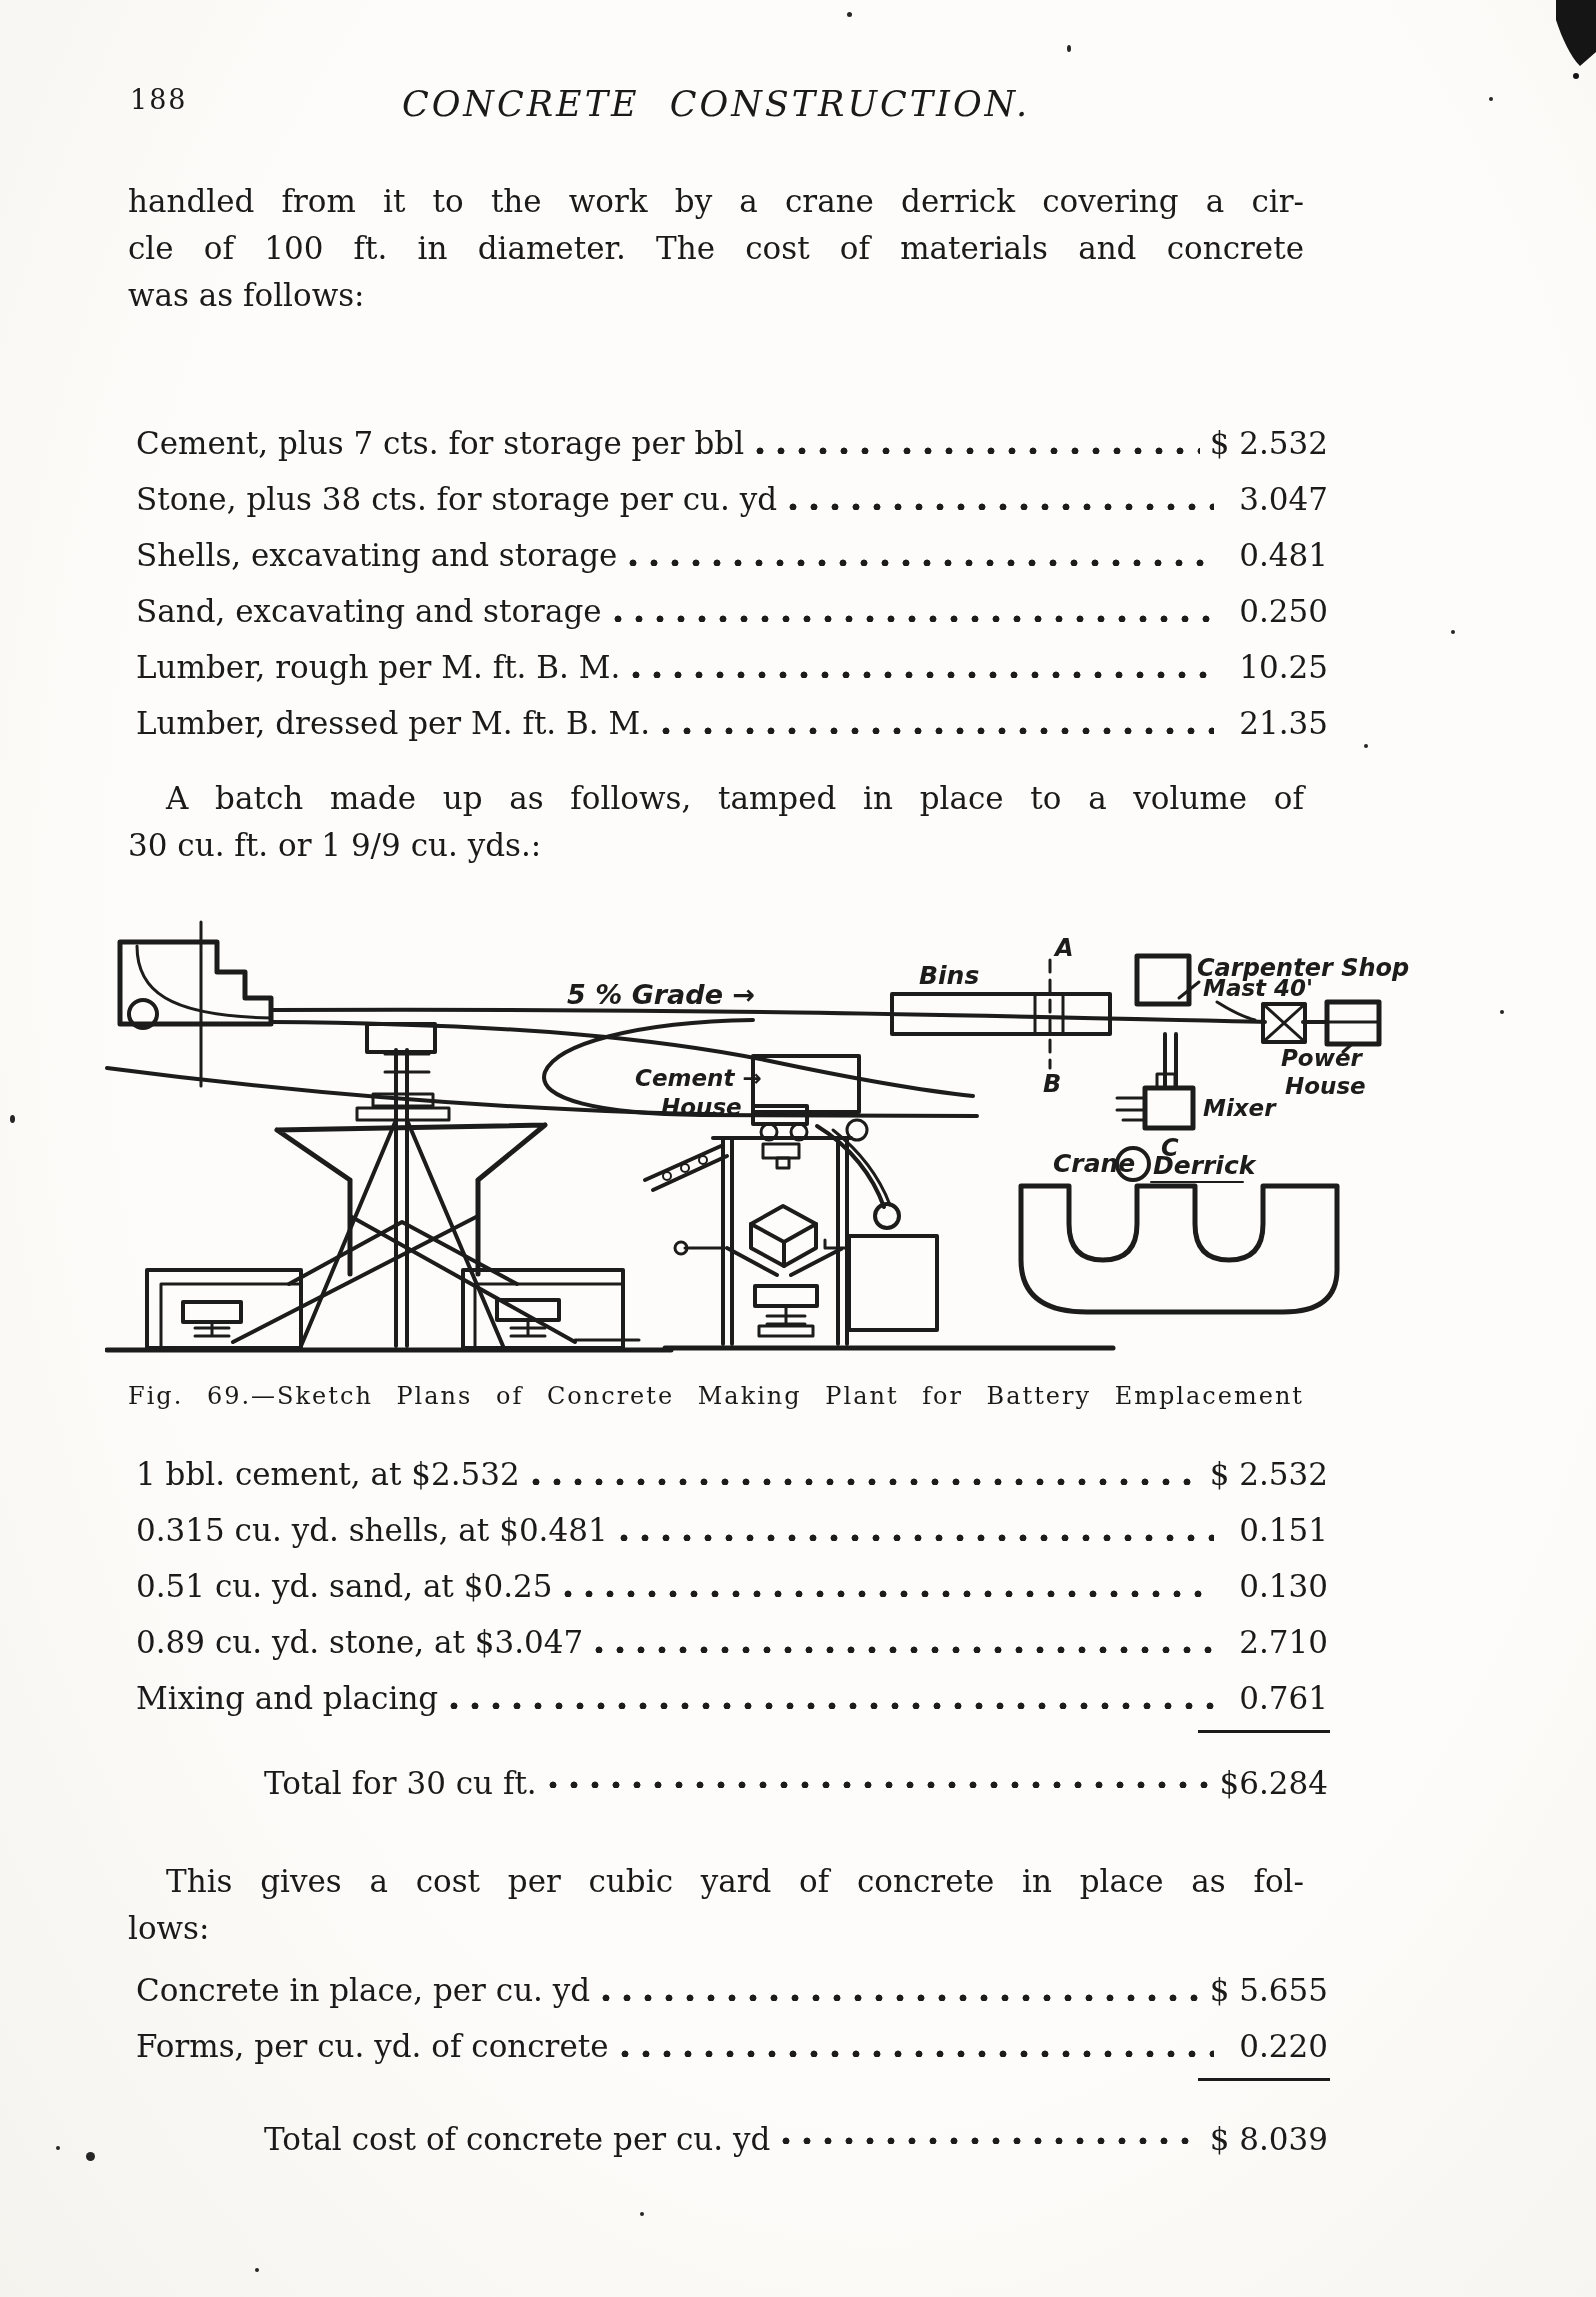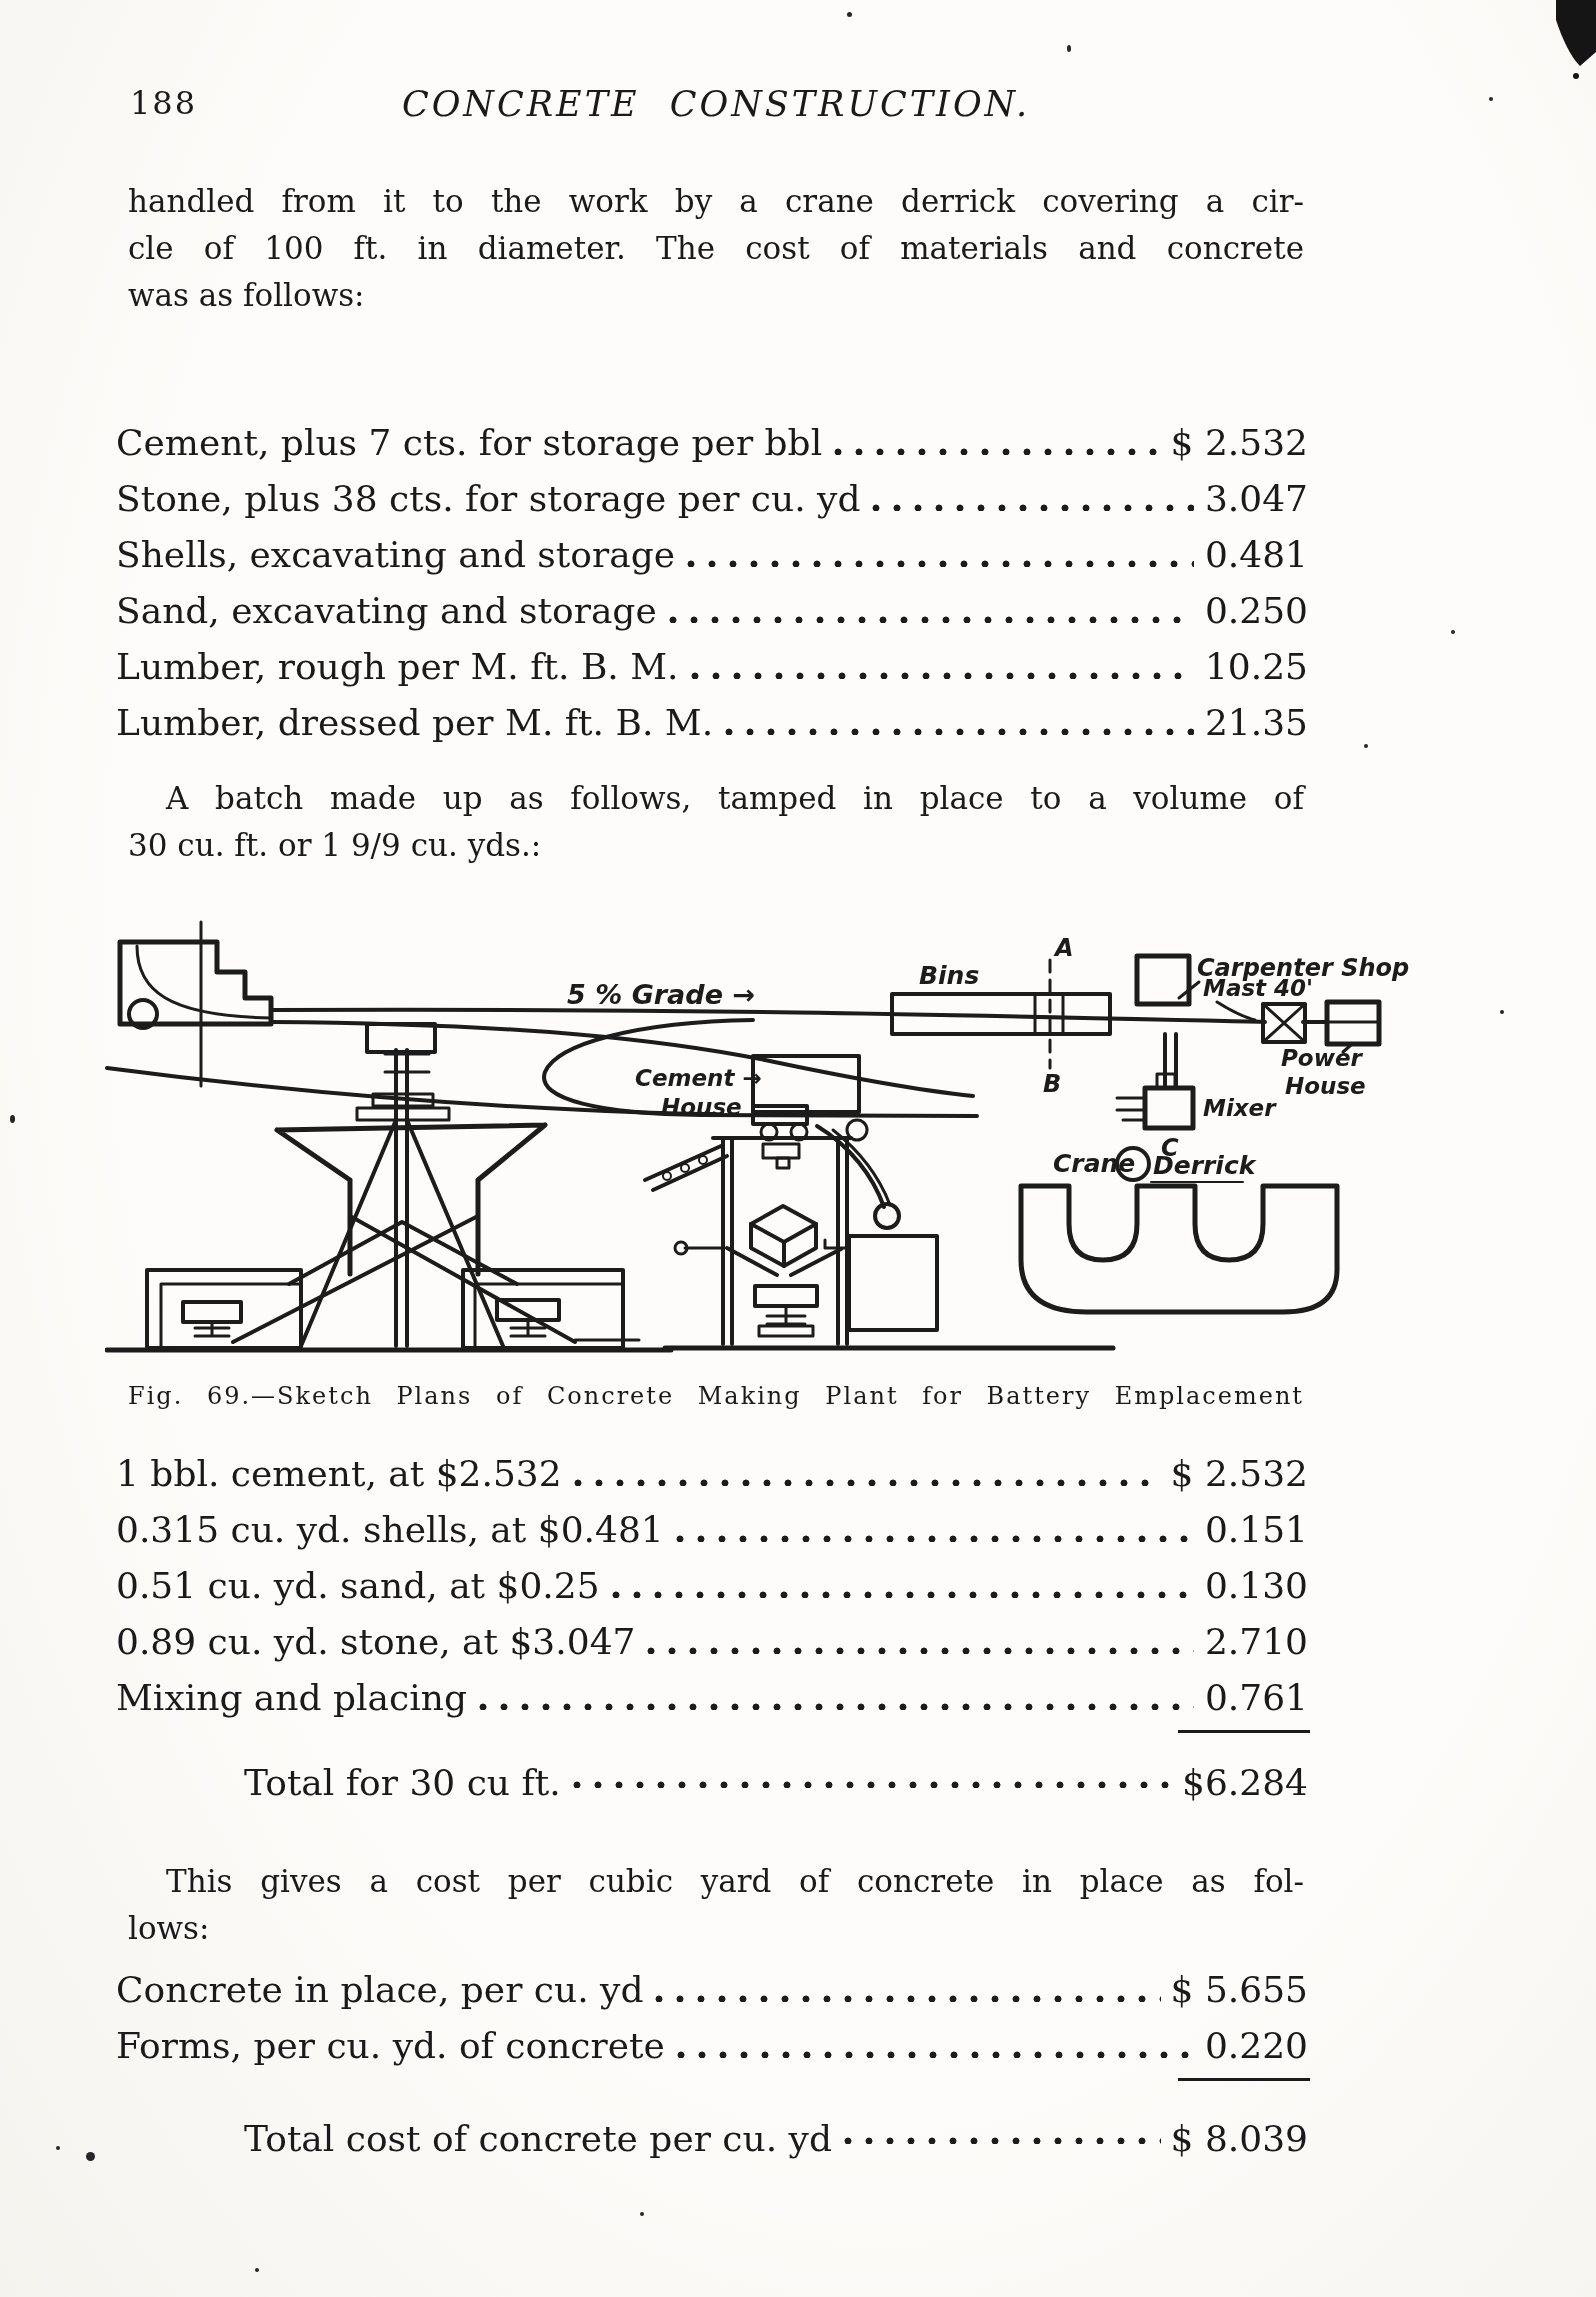--- a/index.html
+++ b/index.html
@@ -6,33 +6,33 @@
   .page{
     position:relative;
     width:1596px;height:2297px;
     margin:0 auto;
     background:radial-gradient(ellipse at 55% 40%, #fdfcfa 60%, #f5f3ee 100%);
     overflow:hidden;
     font-family:"DejaVu Serif","Liberation Serif",serif;
     color:#1a1a1a;
   }
   
-  .pageno{position:absolute;left:130px;top:84px;font-size:32px;letter-spacing:2px;}
+  .pageno{position:absolute;left:130px;top:84px;font-size:27px;letter-spacing:2px;}
   .running-title{
     position:absolute;left:128px;top:84px;width:1176px;
     text-align:center;font-style:italic;font-size:35px;
     letter-spacing:3px;word-spacing:16px;
   }
   
   .para{position:absolute;left:128px;width:1176px;font-size:31px;}
   .pline{line-height:47px;}
   .just{text-align:justify;text-align-last:justify;}
   .indent{text-indent:38px;}
   
-  .costs{position:absolute;left:116px;width:1192px;font-size:36px;}
+  .costs{position:absolute;left:136px;width:1192px;font-size:31px;}
   .row{display:flex;align-items:baseline;height:56px;line-height:56px;white-space:pre;}
   .lbl{flex:none;}
   .leader{
     flex:1 1 auto;height:10px;margin:0 10px 0 12px;
     background:radial-gradient(circle at 4px 7px, #1c1c1c 3.1px, rgba(0,0,0,0) 3.8px);
     background-size:21px 10px;background-repeat:repeat-x;background-position:0 0;
   }
   .val{flex:none;text-align:right;min-width:104px;white-space:pre;}
   .sum-rule{margin:4px 0 0 1062px;width:132px;height:0;border-top:3px solid #1b1b1b;}
   .total-row{margin-top:22px;align-items:center;}

